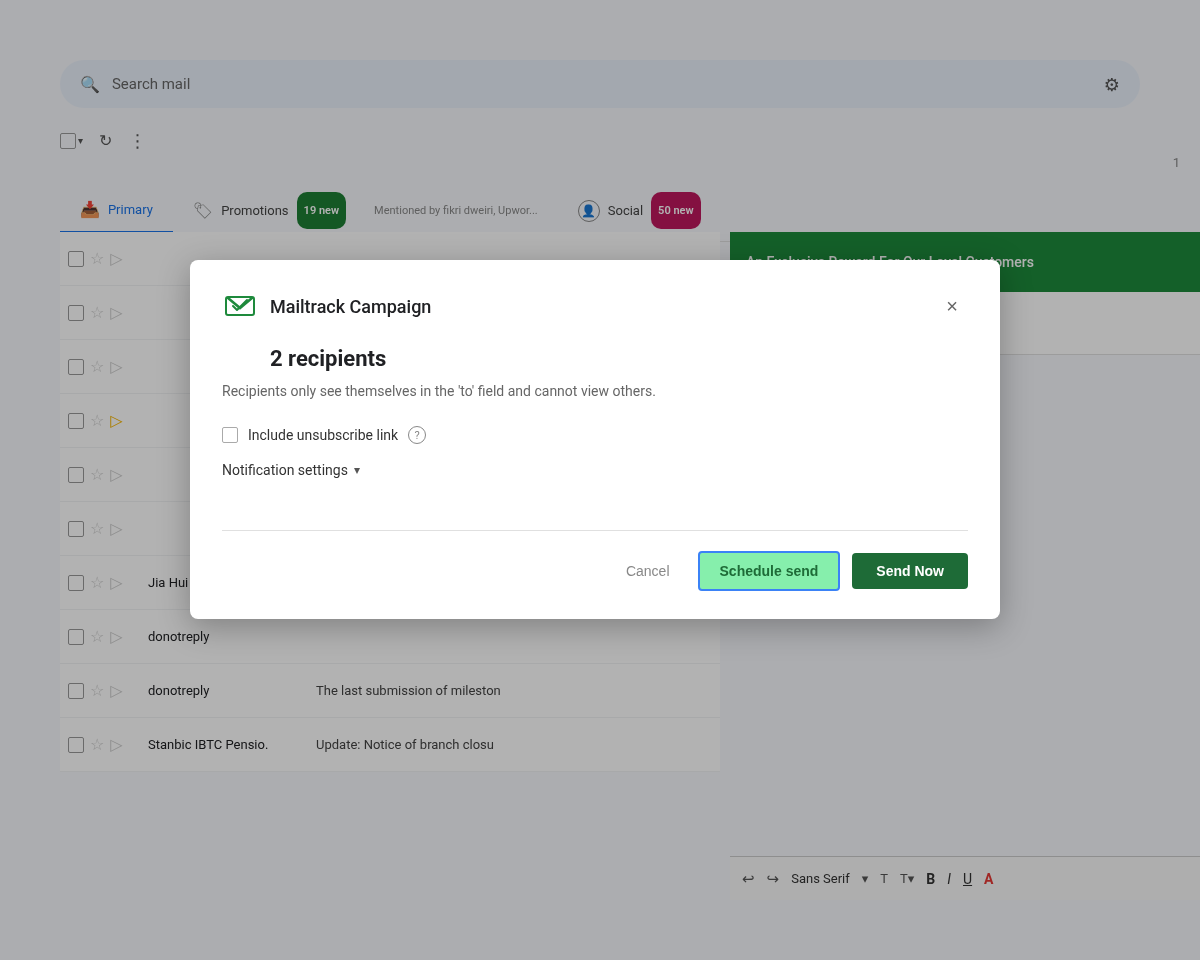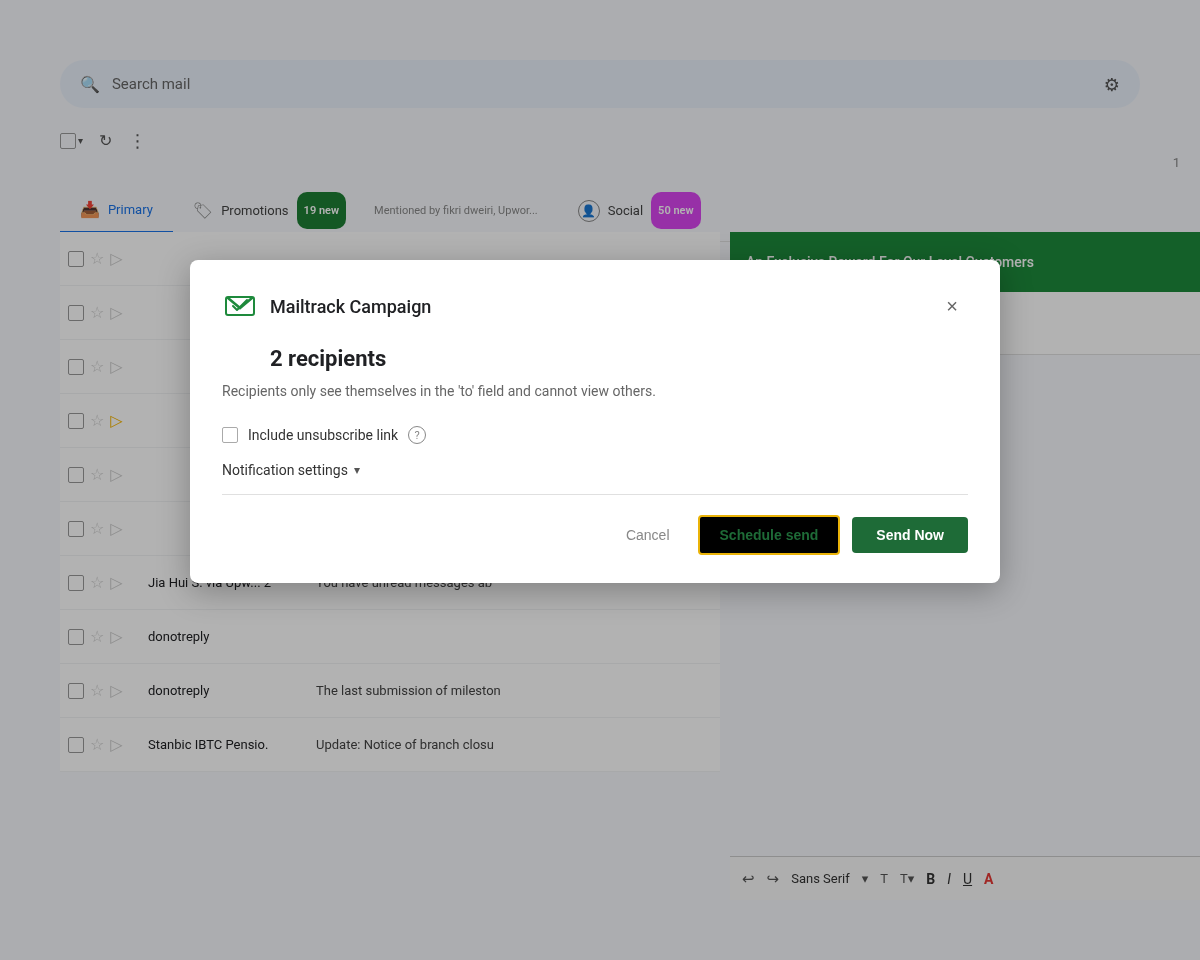--- a/index.html
+++ b/index.html
@@ -72,21 +72,21 @@
     }
 
     .tab-badge {
       font-size: 11px;
       padding: 12px 7px;
       border-radius: 10px;
       font-weight: 600;
     }
 
     .tab-badge.green { background: #1e7e34; color: white; }
-    .tab-badge.teal { background: #d946ef; color: white; }
+    .tab-badge.teal { background: #be185d; color: white; }
 
     
     .email-list {
       position: absolute;
       top: 232px;
       left: 60px;
       width: 660px;
       bottom: 0;
     }
 
@@ -287,21 +287,21 @@
       justify-content: center;
       font-size: 11px;
       color: #888;
       cursor: pointer;
     }
 
     .notification-settings-row {
       display: flex;
       align-items: center;
       gap: 6px;
-      margin-bottom: 16px;
+      margin-bottom: 52px;
       cursor: pointer;
     }
 
     .notification-settings-label {
       font-size: 14px;
       color: #333;
     }
 
     .chevron-down {
       font-size: 12px;
@@ -333,22 +333,22 @@
       border: none;
       color: #1a8a3c;
       font-size: 14px;
       font-weight: 500;
       cursor: pointer;
       padding: 10px 16px;
       border-radius: 4px;
     }
 
     .btn-schedule {
-      background: #000000;
-      border: 2px solid #eab308;
+      background: #86efac;
+      border: 2px solid #3b82f6;
       color: #1e6b37;
       font-size: 14px;
       font-weight: 600;
       cursor: pointer;
       padding: 10px 20px;
       border-radius: 4px;
     }
 
     .btn-send-now {
       background: #1e6b37;

